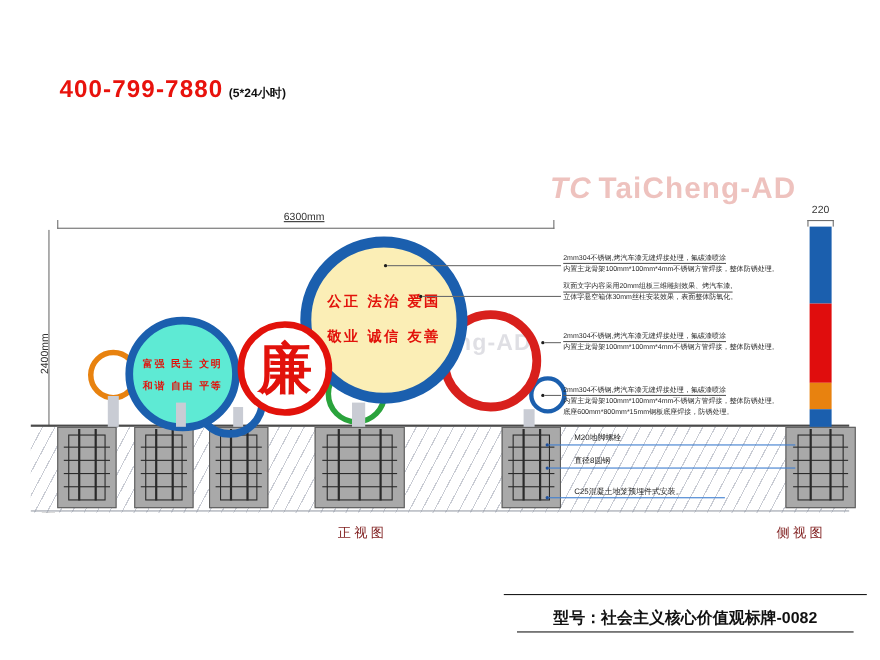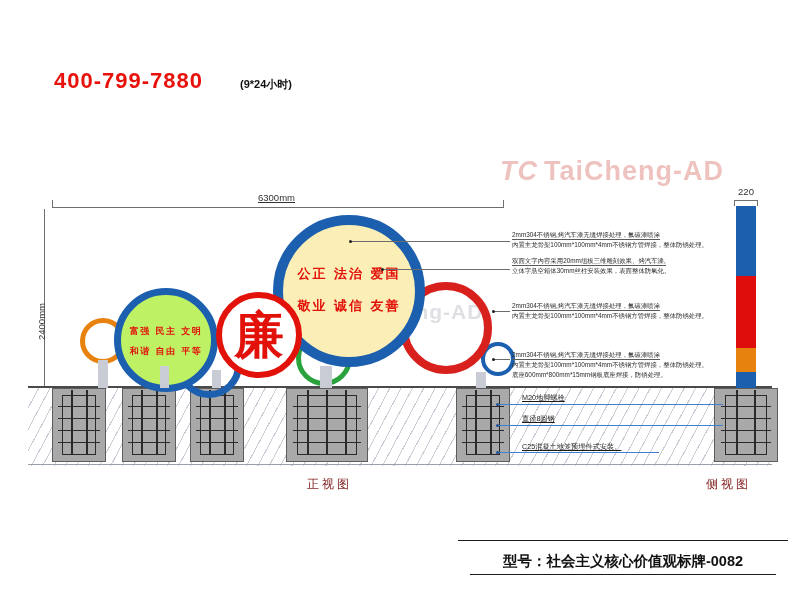--- a/index.html
+++ b/index.html
@@ -9,21 +9,21 @@
     overflow:hidden;position:relative;
   }
   .stage{position:absolute;left:0;top:0;width:800px;height:600px;}
   .abs{position:absolute;}
 
   
   #company-name{
     left:56px;top:44px;font-size:19px;font-weight:bold;color:#1a1a1a;
     letter-spacing:1px;white-space:nowrap;
   }
-  #hotline-row{left:54px;top:68px;display:flex;align-items:baseline;white-space:nowrap;gap:32px;}
+  #hotline-row{left:54px;top:68px;display:flex;align-items:baseline;white-space:nowrap;}
   #hotline-number{font-size:22px;font-weight:bold;color:#e8120c;letter-spacing:1px;}
   #hotline-note{font-size:11px;font-weight:bold;color:#111;margin-left:5px;}
 
   
   .wm{opacity:.30;white-space:nowrap;pointer-events:none;}
   .wm-big{left:500px;top:156px;font-size:27px;font-weight:bold;color:#c9372c;letter-spacing:1px;}
   .wm-mid{left:305px;top:300px;font-size:21px;font-weight:bold;color:#b9b9c4;letter-spacing:1px;opacity:.45;}
   .wm-low{left:110px;top:432px;font-size:17px;font-weight:bold;color:#c9b0ae;letter-spacing:1px;opacity:.45;}
   .wm-logo{display:inline-block;color:#c9372c;font-style:italic;font-weight:bold;margin-right:6px;}
 
@@ -63,21 +63,21 @@
   .dimtext{font-size:9.5px;color:#333;white-space:nowrap;}
   .dimtext-v{font-size:9.5px;color:#333;white-space:nowrap;transform:rotate(-90deg);transform-origin:left top;}
 
   
   .note{font-size:6.4px;color:#2b2b2b;line-height:1.45;white-space:nowrap;}
   .note u{text-decoration:none;border-bottom:.8px solid #5a5a5a;display:inline-block;}
   .leader{height:1px;background:#6c6c6c;}
   .leader-dot{width:3px;height:3px;border-radius:50%;background:#1d1d1d;}
 
   
-  .fnote{font-size:7.2px;color:#1b1b1b;white-space:nowrap;text-decoration:underline;}
+  .fnote{font-size:7.2px;color:#1b1b1b;white-space:nowrap;}
   .fleader{height:1px;background:#3f7fd0;}
   .fdot{width:3px;height:3px;border-radius:50%;background:#1d4f9c;}
 
   
   .viewcap{font-size:12px;color:#7f1d1d;letter-spacing:3px;white-space:nowrap;}
 
   
   #side-post{left:736px;top:206px;width:20px;height:182px;}
   .post-seg{position:absolute;left:0;width:100%;}
   #side-dim-text{left:722px;top:186px;width:48px;text-align:center;font-size:9.5px;color:#333;}
@@ -90,21 +90,21 @@
   }
   #model-underline{left:470px;top:574px;width:306px;height:1.2px;background:#1b1b1b;}
 </style>
 </head>
 <body>
 
 <div class="stage">
 
   <div class="abs" id="hotline-row">
     <span id="hotline-number">400-799-7880</span>
-    <span id="hotline-note">(9*24小时)</span>
+    <span id="hotline-note">(5*24小时)</span>
   </div>
 
   <div class="abs wm wm-big">
     <span class="wm-logo">TC</span><span>TaiCheng-AD</span>
   </div>
   <div class="abs wm wm-mid">
     <span class="wm-logo">TC</span><span>TaiCheng-AD</span>
   </div>
   <div class="abs wm wm-low">
     <span class="wm-logo">TC</span><span>TaiCheng-AD</span>
@@ -199,21 +199,21 @@
         <div class="bolt" style="left:29px;"></div>
     </div>
   </div>
 
   <div class="abs ring" style="left:80px;top:318px;width:46px;height:46px;border:5px solid #e8820f;"></div>
   <div class="abs ring" style="left:296px;top:330px;width:56px;height:56px;border:5px solid #2aa33c;"></div>
   <div class="abs ring" style="left:481px;top:342px;width:34px;height:34px;border:4px solid #1b5fae;"></div>
   <div class="abs ring" style="left:400px;top:282px;width:92px;height:92px;border:8px solid #d8201c;"></div>
   <div class="abs ring" style="left:176px;top:332px;width:66px;height:66px;border:7px solid #1b5fae;"></div>
 
-  <div class="abs ring" id="left-circle" style="left:114px;top:288px;width:104px;height:104px;border:7px solid #1b5fae;background:#bef264;">
+  <div class="abs ring" id="left-circle" style="left:114px;top:288px;width:104px;height:104px;border:7px solid #1b5fae;background:#5eead4;">
     <div class="value-text" style="top:30px;">富强  民主  文明</div>
     <div class="value-text" style="top:50px;">和谐  自由  平等</div>
   </div>
 
   <div class="abs ring" id="core-circle" style="left:273px;top:215px;width:152px;height:152px;border:10px solid #1b5fae;background:#fbeeb6;">
     <div class="value-text" style="top:40px;">公正  法治  爱国</div>
     <div class="value-text" style="top:72px;">敬业  诚信  友善</div>
   </div>
 
   <div class="abs ring" id="lian-circle" style="left:216px;top:292px;width:86px;height:86px;border:6px solid #e2120b;background:#ffffff;">

